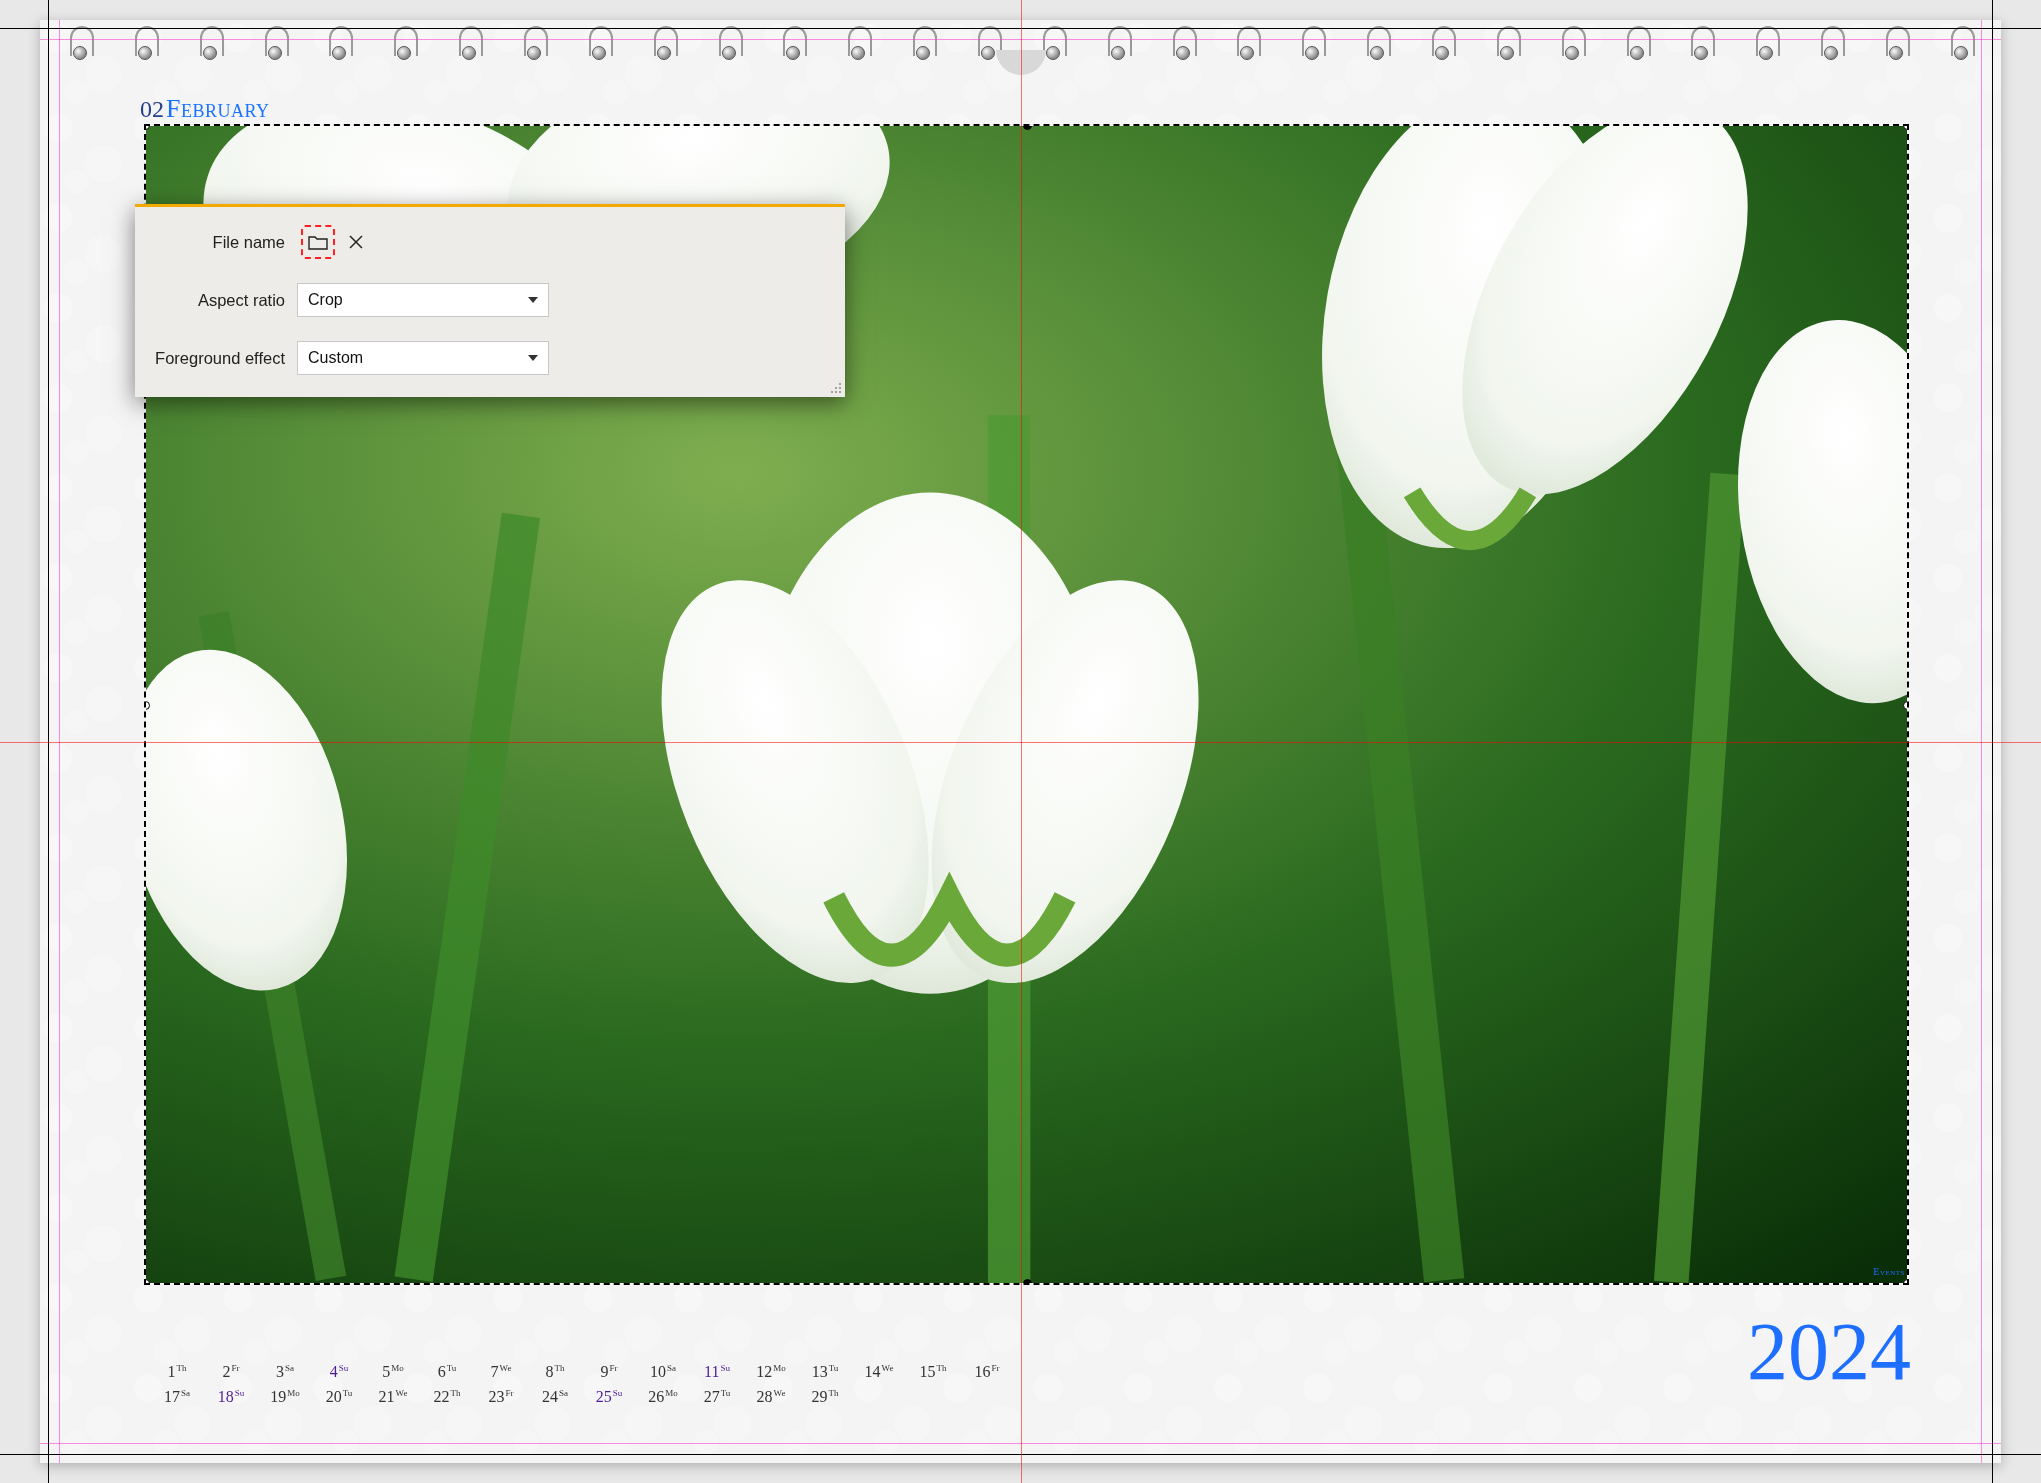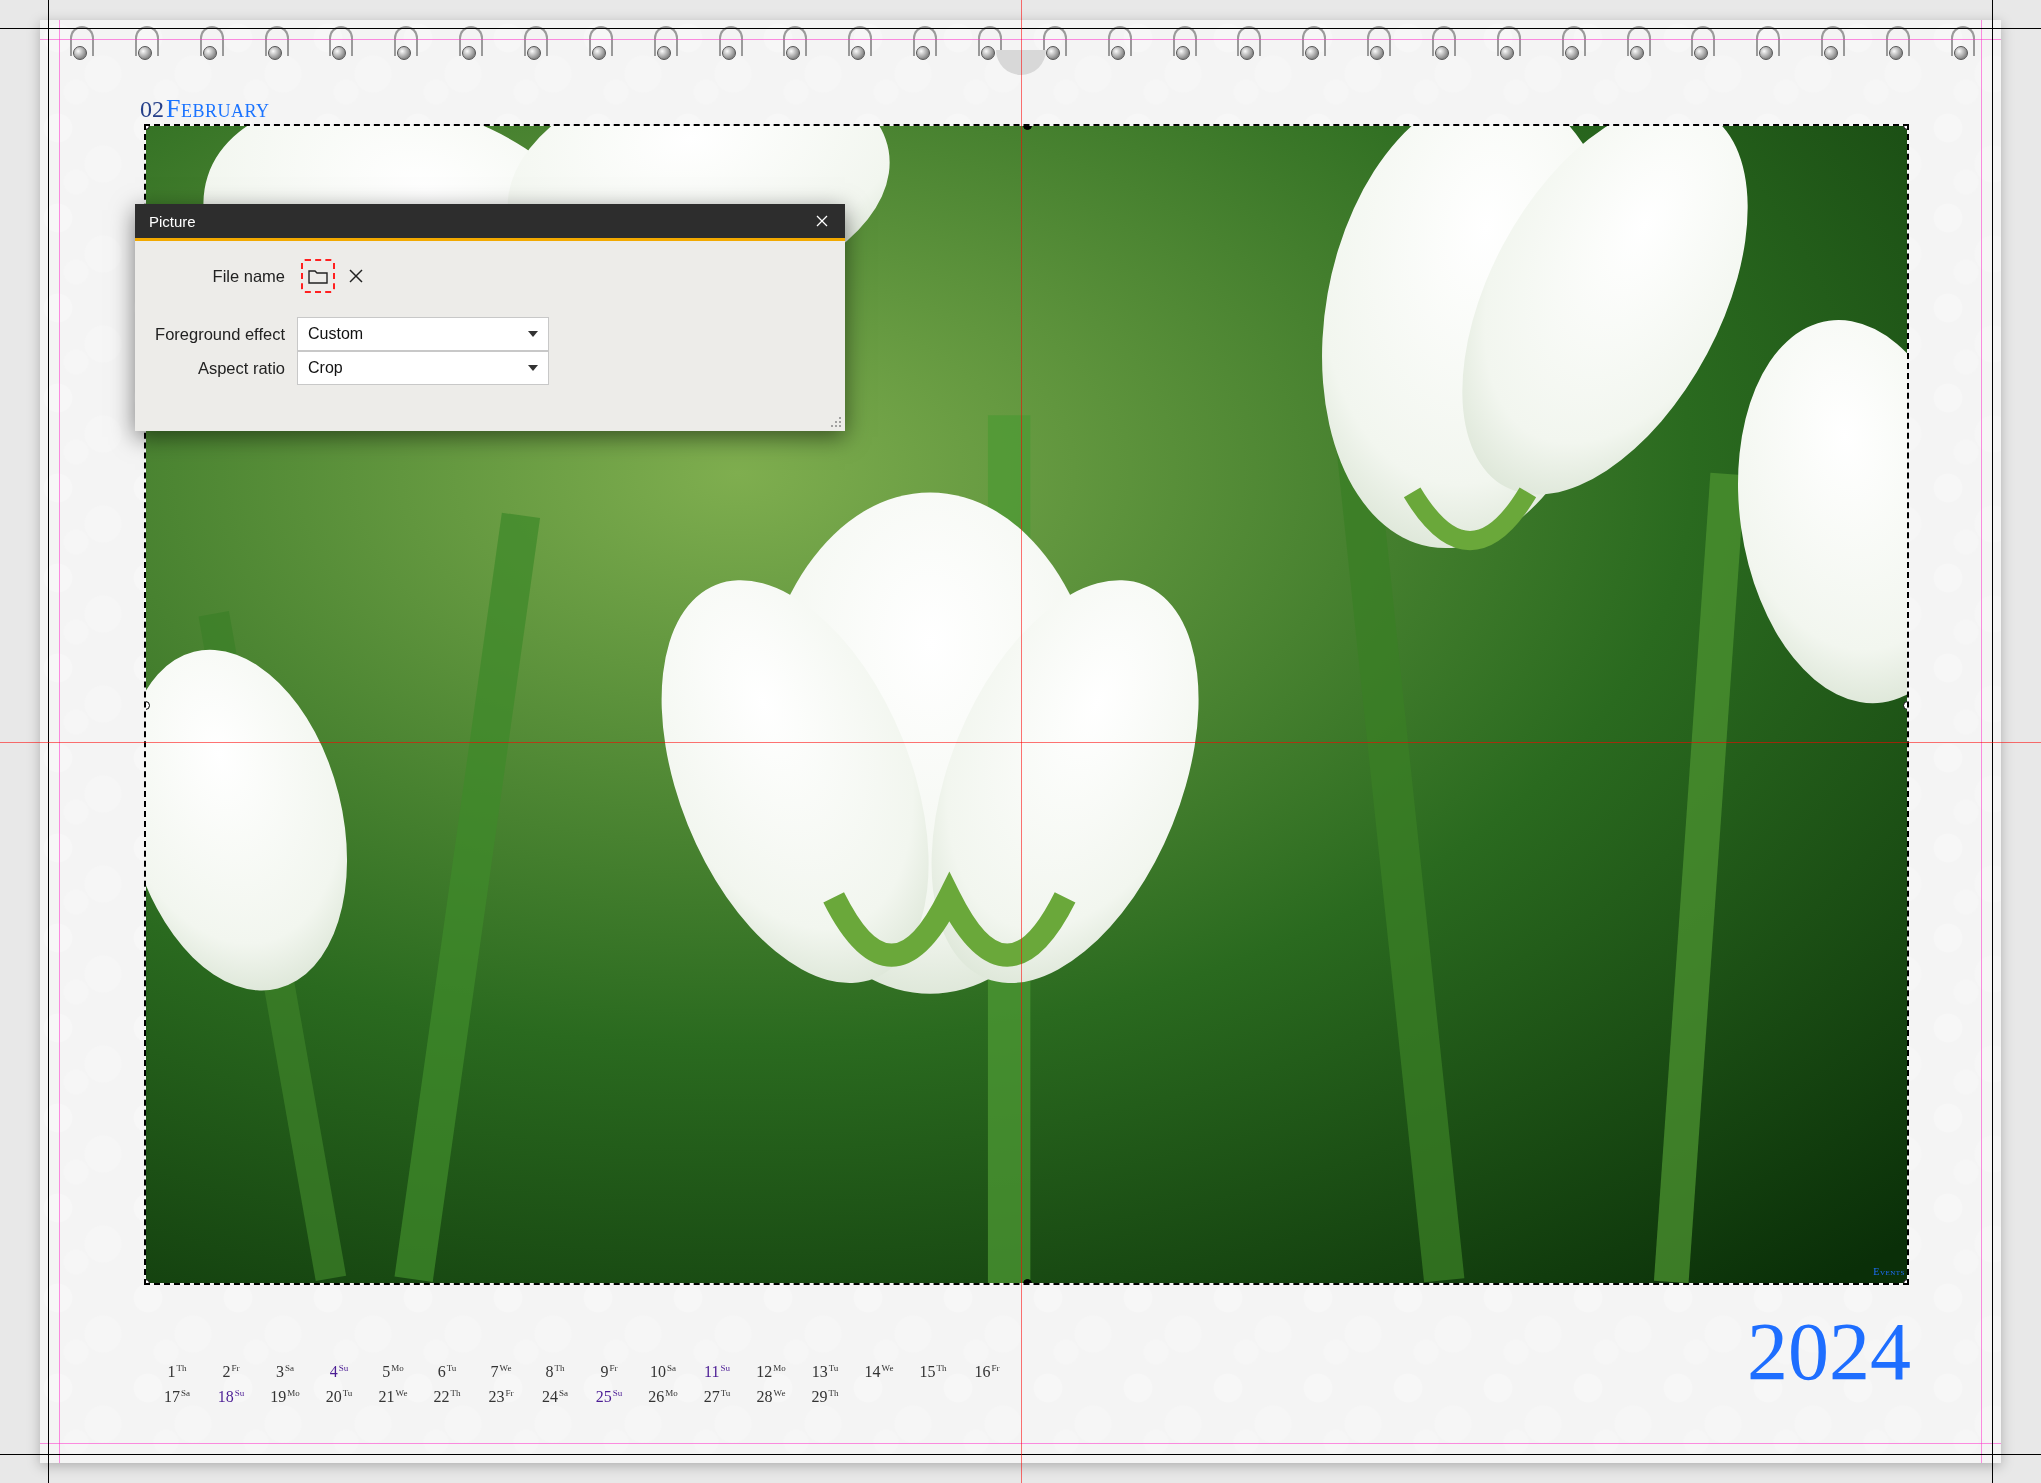--- a/index.html
+++ b/index.html
@@ -411,58 +411,49 @@
 
 <div class="trim-h" style="top:28px"></div>
 <div class="trim-h" style="bottom:28px"></div>
 <div class="trim-v" style="left:48px"></div>
 <div class="trim-v" style="right:48px"></div>
 
 <div class="guide-h" style="top:50%"></div>
 <div class="guide-v" style="left:50%"></div>
 
 <div class="dialog">
-  <div class="dialog-titlebar">
-    <span>Picture</span>
-    <div class="dlg-close">
-      <svg width="12" height="12" viewBox="0 0 12 12">
-        <line x1="1" y1="1" x2="11" y2="11" stroke="#fff" stroke-width="1.2"></line>
-        <line x1="11" y1="1" x2="1" y2="11" stroke="#fff" stroke-width="1.2"></line>
-      </svg>
-    </div>
-  </div>
   <div class="dialog-accent"></div>
   <div class="dialog-body">
 
     <div class="form-row">
       <div class="form-label">File name</div>
       <div class="icon-btn browse-highlight">
         <svg width="20" height="16" viewBox="0 0 20 16">
           <path d="M1 3 h6 l2 2 h10 v10 h-18 z" fill="none" stroke="#222" stroke-width="1.4"></path>
         </svg>
       </div>
       <div class="icon-btn">
         <svg width="16" height="16" viewBox="0 0 16 16">
           <line x1="2" y1="2" x2="14" y2="14" stroke="#222" stroke-width="1.5"></line>
           <line x1="14" y1="2" x2="2" y2="14" stroke="#222" stroke-width="1.5"></line>
         </svg>
       </div>
     </div>
 
+    <div class="form-row">
+      <div class="form-label">Aspect ratio</div>
+      <div class="select">
+        <span>Crop</span>
+      </div>
+    </div>
+
     <div class="form-row" style="margin-bottom:0">
       <div class="form-label">Foreground effect</div>
       <div class="select">
         <span>Custom</span>
-      </div>
-    </div>
-
-    <div class="form-row">
-      <div class="form-label">Aspect ratio</div>
-      <div class="select">
-        <span>Crop</span>
       </div>
     </div>
 
     <div class="resize-grip">
       <svg width="12" height="12" viewBox="0 0 12 12">
         <circle cx="10" cy="2" r="1" fill="#888"></circle>
         <circle cx="6" cy="6" r="1" fill="#888"></circle>
           <circle cx="10" cy="6" r="1" fill="#888"></circle>
         <circle cx="2" cy="10" r="1" fill="#888"></circle>
           <circle cx="6" cy="10" r="1" fill="#888"></circle>

